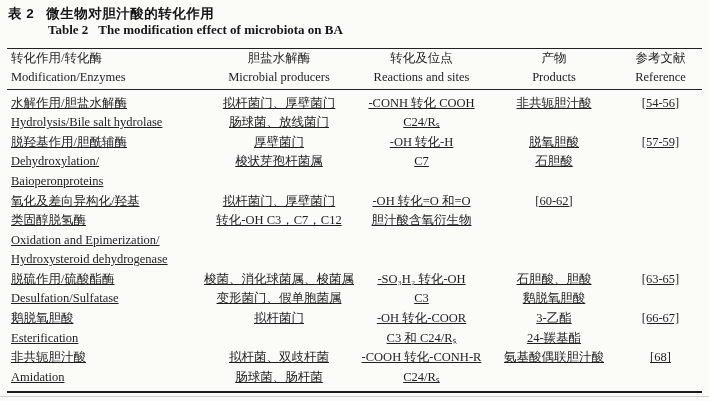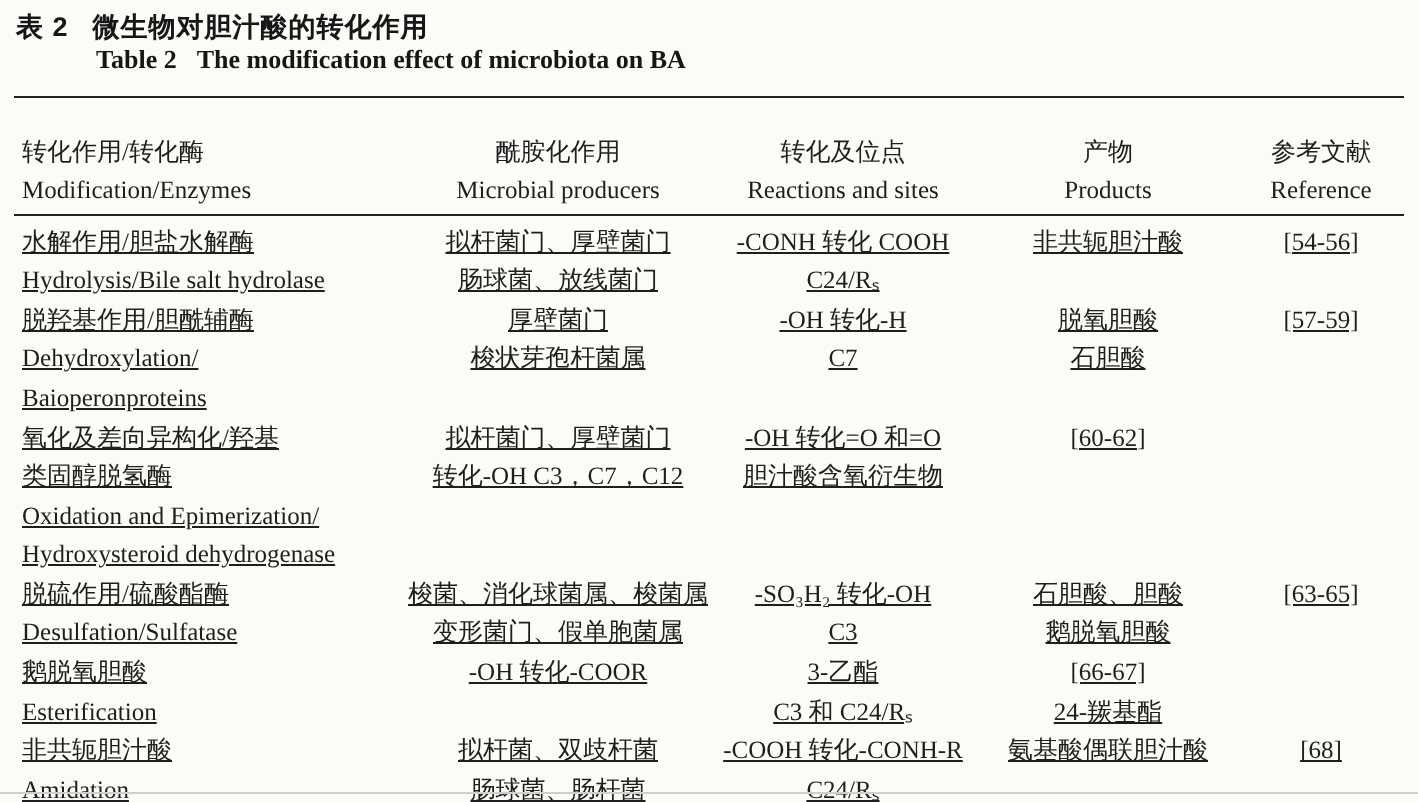--- a/index.html
+++ b/index.html
@@ -24,21 +24,21 @@
     font-weight:700;font-size:13px;color:#161616;margin-left:40px;
   }
   .title-en .gap{display:inline-block;width:10px;}
 
   .table{
     position:absolute;left:7px;top:48px;width:695px;
   }
   .thead{
     border-top:1.5px solid #222;
     border-bottom:1px solid #222;
-    padding:18px 0 3px 0;
+    padding:0 0 3px 0;
   }
   .tr{
     display:grid;
     grid-template-columns:197px 150px 135px 130px 83px;
     align-items:center;
   }
   .thead .tr{height:18.5px;}
   .tbody .tr{height:19.6px;text-decoration:underline;}
   .td{
     font-size:12.5px;
@@ -67,21 +67,21 @@
 
   <div class="title-en">
     <span>Table 2</span><span class="gap"></span><span>The modification effect of microbiota on BA</span>
   </div>
 
   <div class="table">
 
     <div class="thead">
       <div class="tr">
         <div class="td c0">转化作用/转化酶</div>
-        <div class="td c1">酰胺化作用</div>
+        <div class="td c1">胆盐水解酶</div>
         <div class="td c2">转化及位点</div>
         <div class="td c3">产物</div>
         <div class="td c4">参考文献</div>
       </div>
       <div class="tr">
         <div class="td c0">Modification/Enzymes</div>
         <div class="td c1">Microbial producers</div>
         <div class="td c2">Reactions and sites</div>
         <div class="td c3">Products</div>
         <div class="td c4">Reference</div>
@@ -159,20 +159,21 @@
         </div>
         <div class="tr">
           <div class="td c0">Desulfation/Sulfatase</div>
           <div class="td c1">变形菌门、假单胞菌属</div>
           <div class="td c2">C3</div>
           <div class="td c3">鹅脱氧胆酸</div>
           <div class="td c4"></div>
         </div>
         <div class="tr">
           <div class="td c0">鹅脱氧胆酸</div>
+          <div class="td c1">拟杆菌门</div>
           <div class="td c2">-OH 转化-COOR</div>
           <div class="td c3">3-乙酯</div>
           <div class="td c4">[66-67]</div>
         </div>
         <div class="tr">
           <div class="td c0">Esterification</div>
           <div class="td c1"></div>
           <div class="td c2">C3 和 C24/Rₛ</div>
           <div class="td c3">24-羰基酯</div>
           <div class="td c4"></div>

